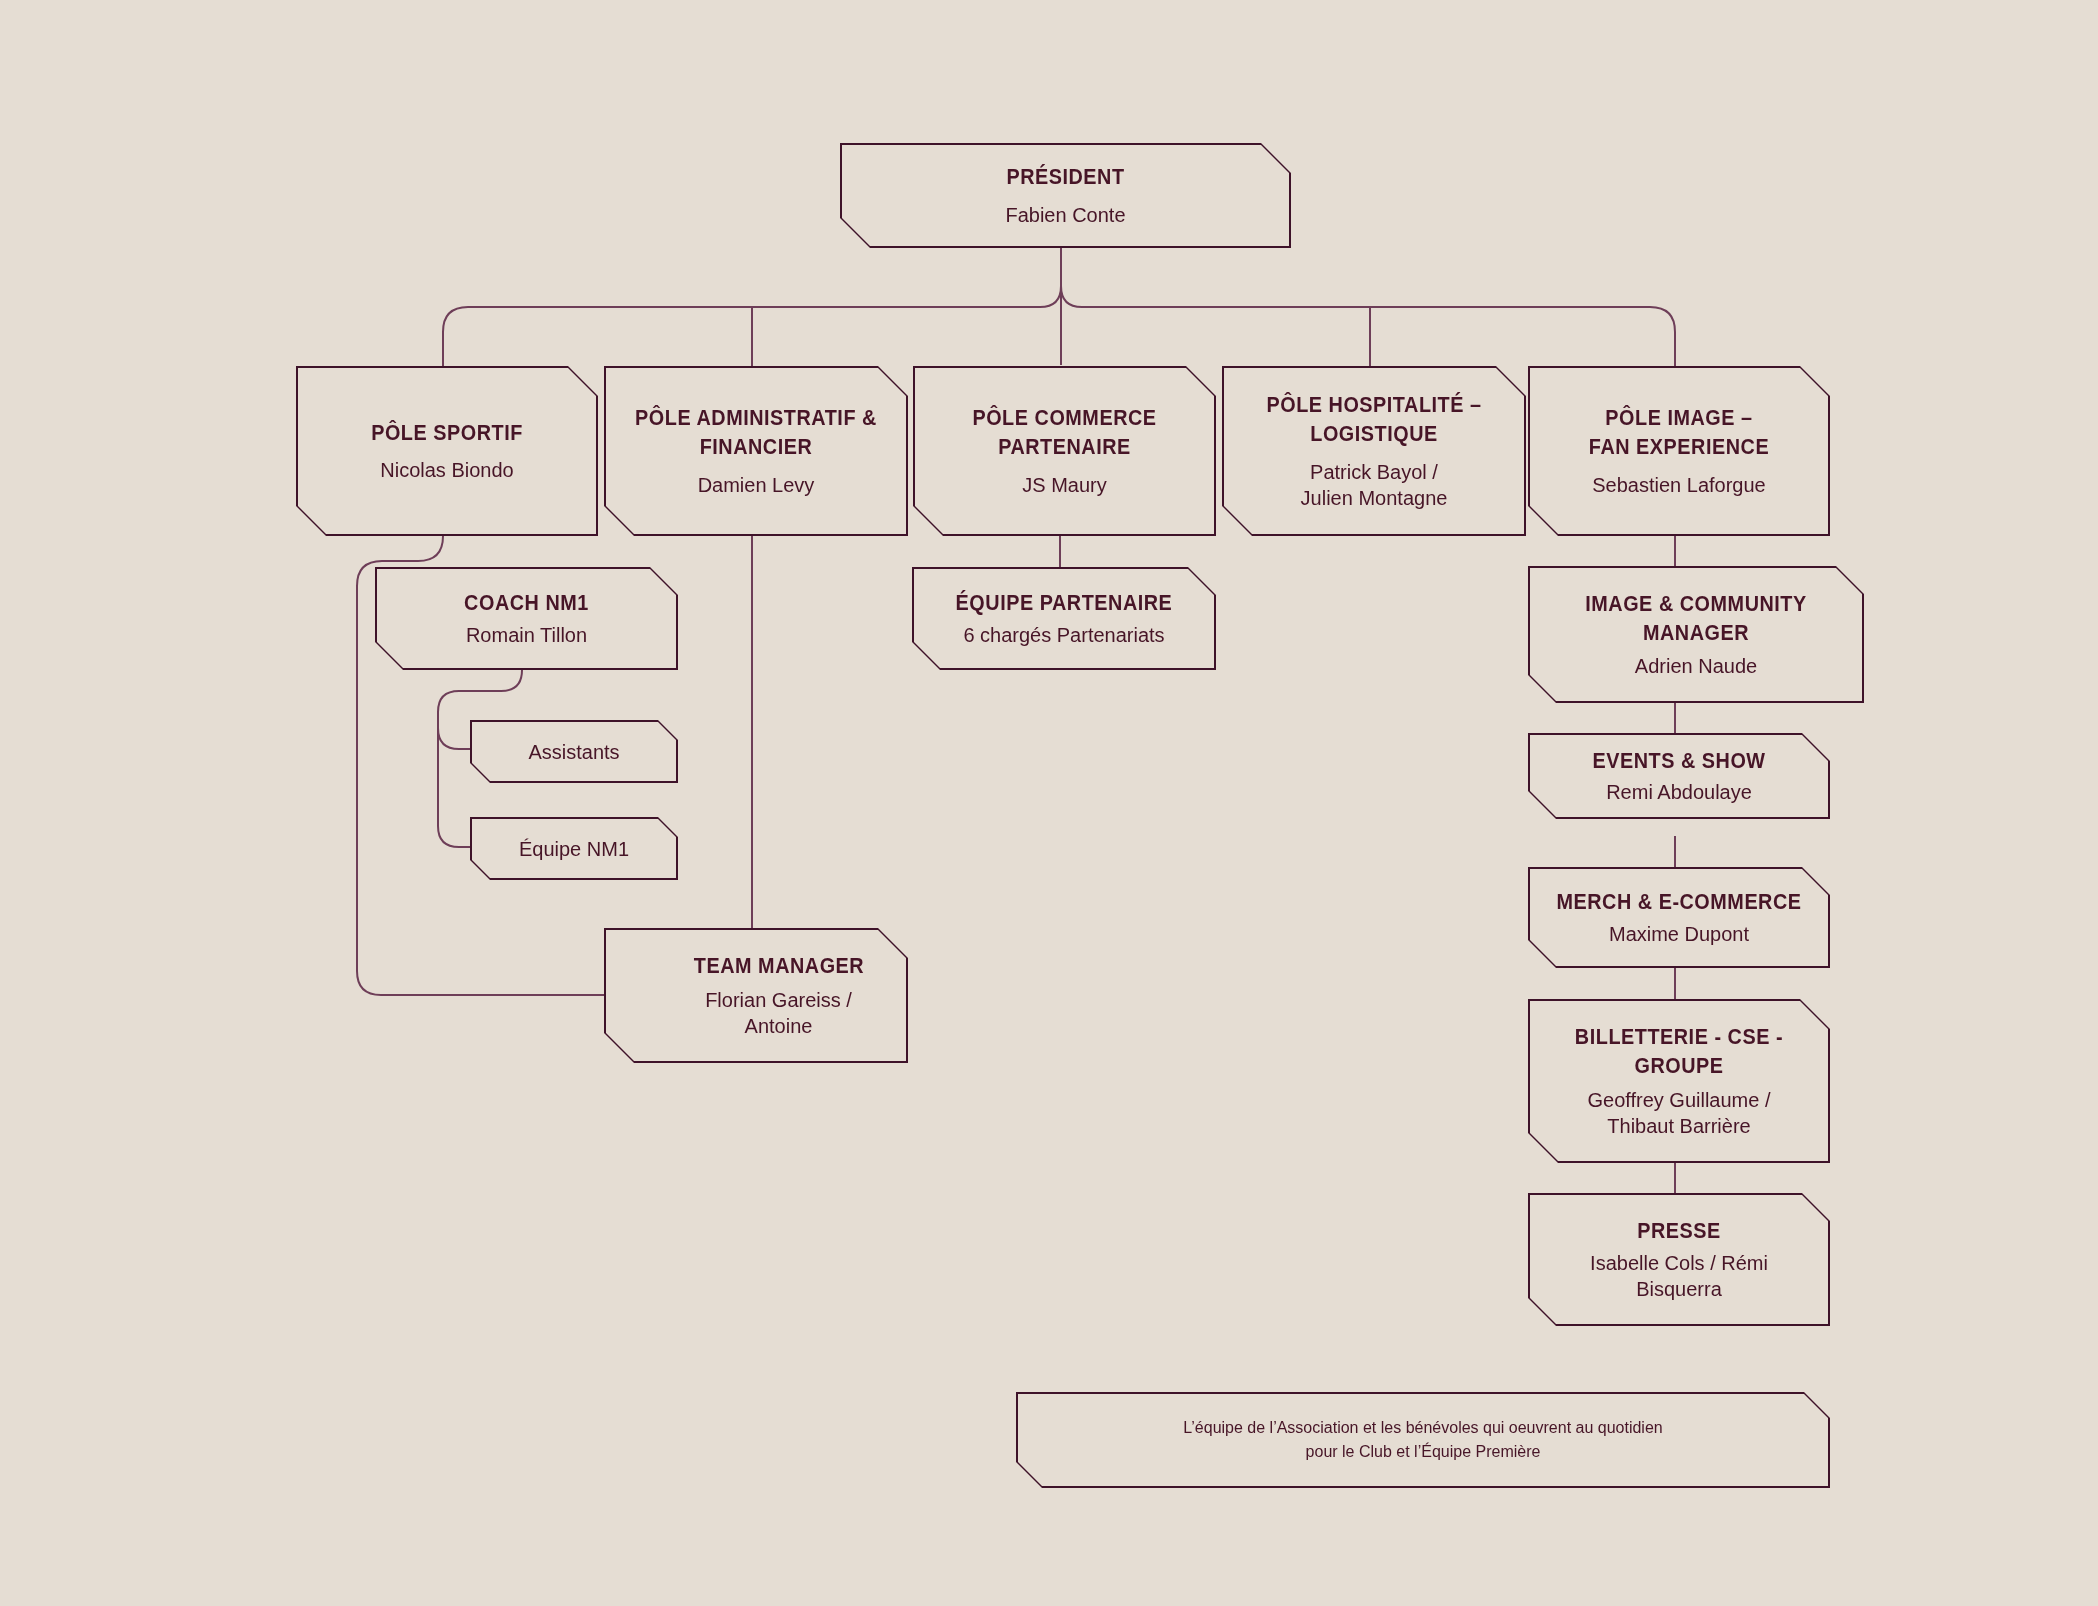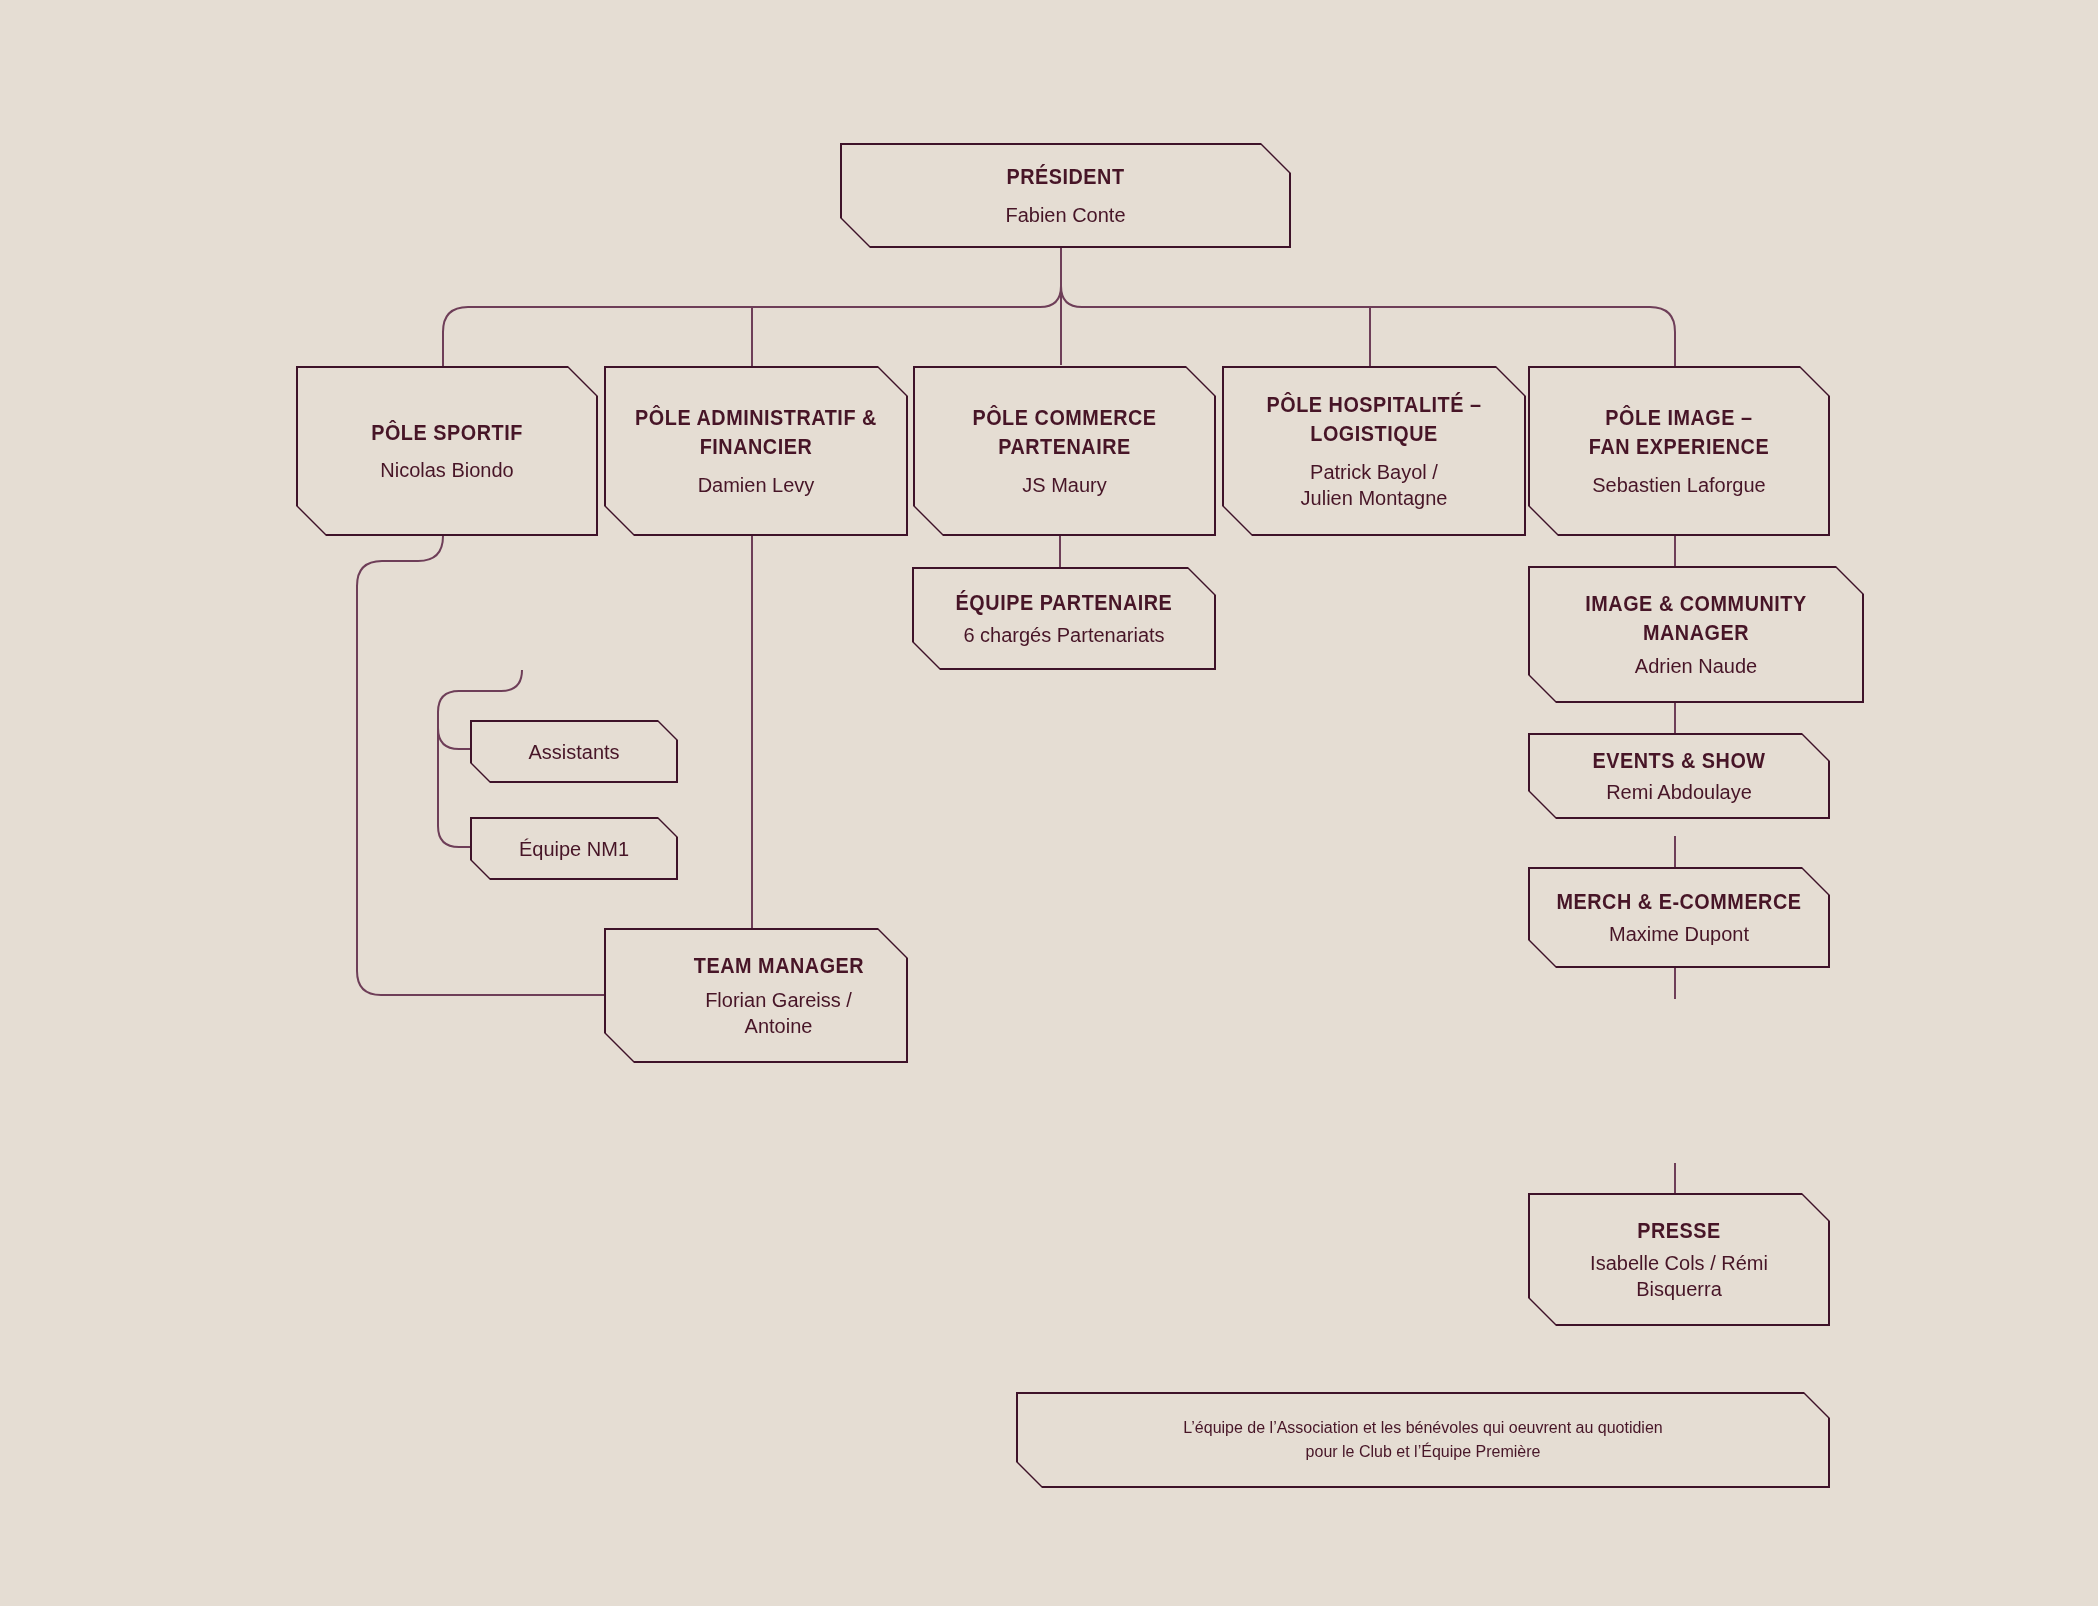--- a/index.html
+++ b/index.html
@@ -143,20 +143,28 @@
   <div class="node" style="left:1528px;top:366px;width:294px;height:170px;--cut:30px;">
     <div class="node-surface">
       <div class="node-content">
         <div class="node-title">PÔLE IMAGE –
 FAN EXPERIENCE</div>
         <div class="node-person">Sebastien Laforgue</div>
       </div>
     </div>
   </div>
 
+  <div class="node" style="left:375px;top:567px;width:295px;height:103px;--cut:28px;">
+    <div class="node-surface">
+      <div class="node-content" style="gap:4px;">
+        <div class="node-title">COACH NM1</div>
+        <div class="node-person">Romain Tillon</div>
+      </div>
+    </div>
+  </div>
 
   <div class="node" style="left:470px;top:720px;width:200px;height:63px;--cut:20px;">
     <div class="node-surface">
       <div class="node-content">
         <div class="node-person">Assistants</div>
       </div>
     </div>
   </div>
 
   <div class="node" style="left:470px;top:817px;width:200px;height:63px;--cut:20px;">
@@ -207,20 +215,30 @@
 
   <div class="node" style="left:1528px;top:867px;width:294px;height:101px;--cut:28px;">
     <div class="node-surface">
       <div class="node-content" style="gap:4px;">
         <div class="node-title">MERCH &amp; E-COMMERCE</div>
         <div class="node-person">Maxime Dupont</div>
       </div>
     </div>
   </div>
 
+  <div class="node" style="left:1528px;top:999px;width:294px;height:164px;--cut:30px;">
+    <div class="node-surface">
+      <div class="node-content" style="gap:6px;">
+        <div class="node-title">BILLETTERIE - CSE -
+GROUPE</div>
+        <div class="node-person">Geoffrey Guillaume /
+Thibaut Barrière</div>
+      </div>
+    </div>
+  </div>
 
   <div class="node" style="left:1528px;top:1193px;width:294px;height:133px;--cut:28px;">
     <div class="node-surface">
       <div class="node-content" style="gap:4px;">
         <div class="node-title">PRESSE</div>
         <div class="node-person">Isabelle Cols / Rémi
 Bisquerra</div>
       </div>
     </div>
   </div>

